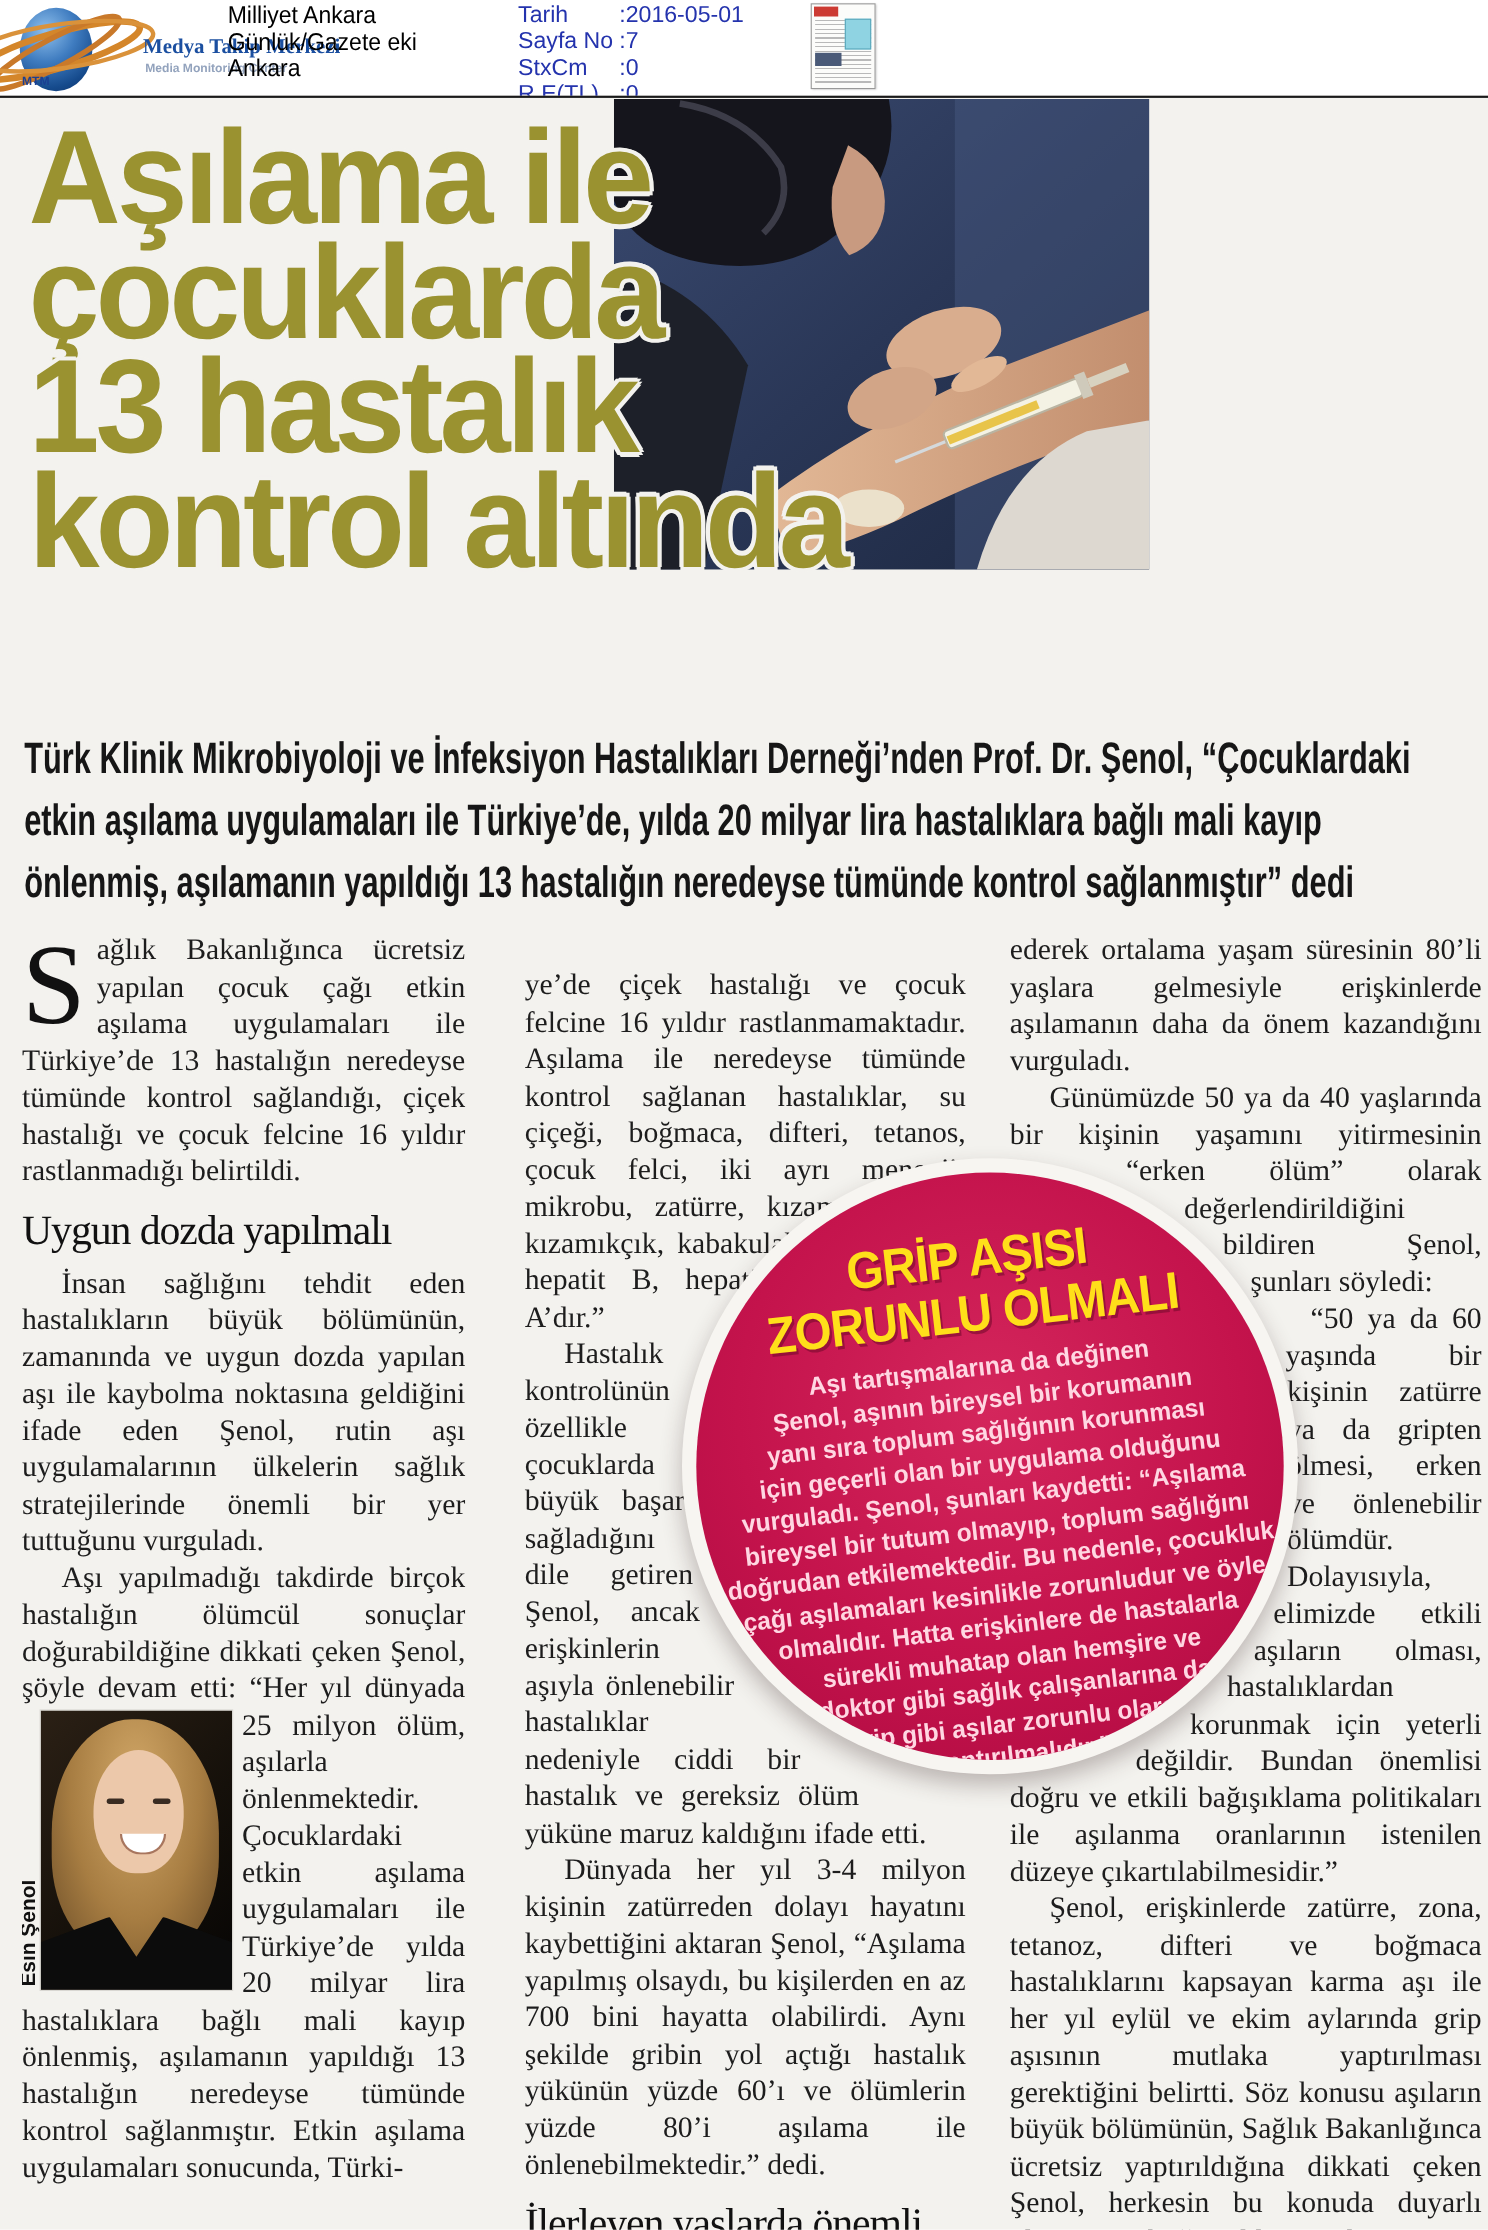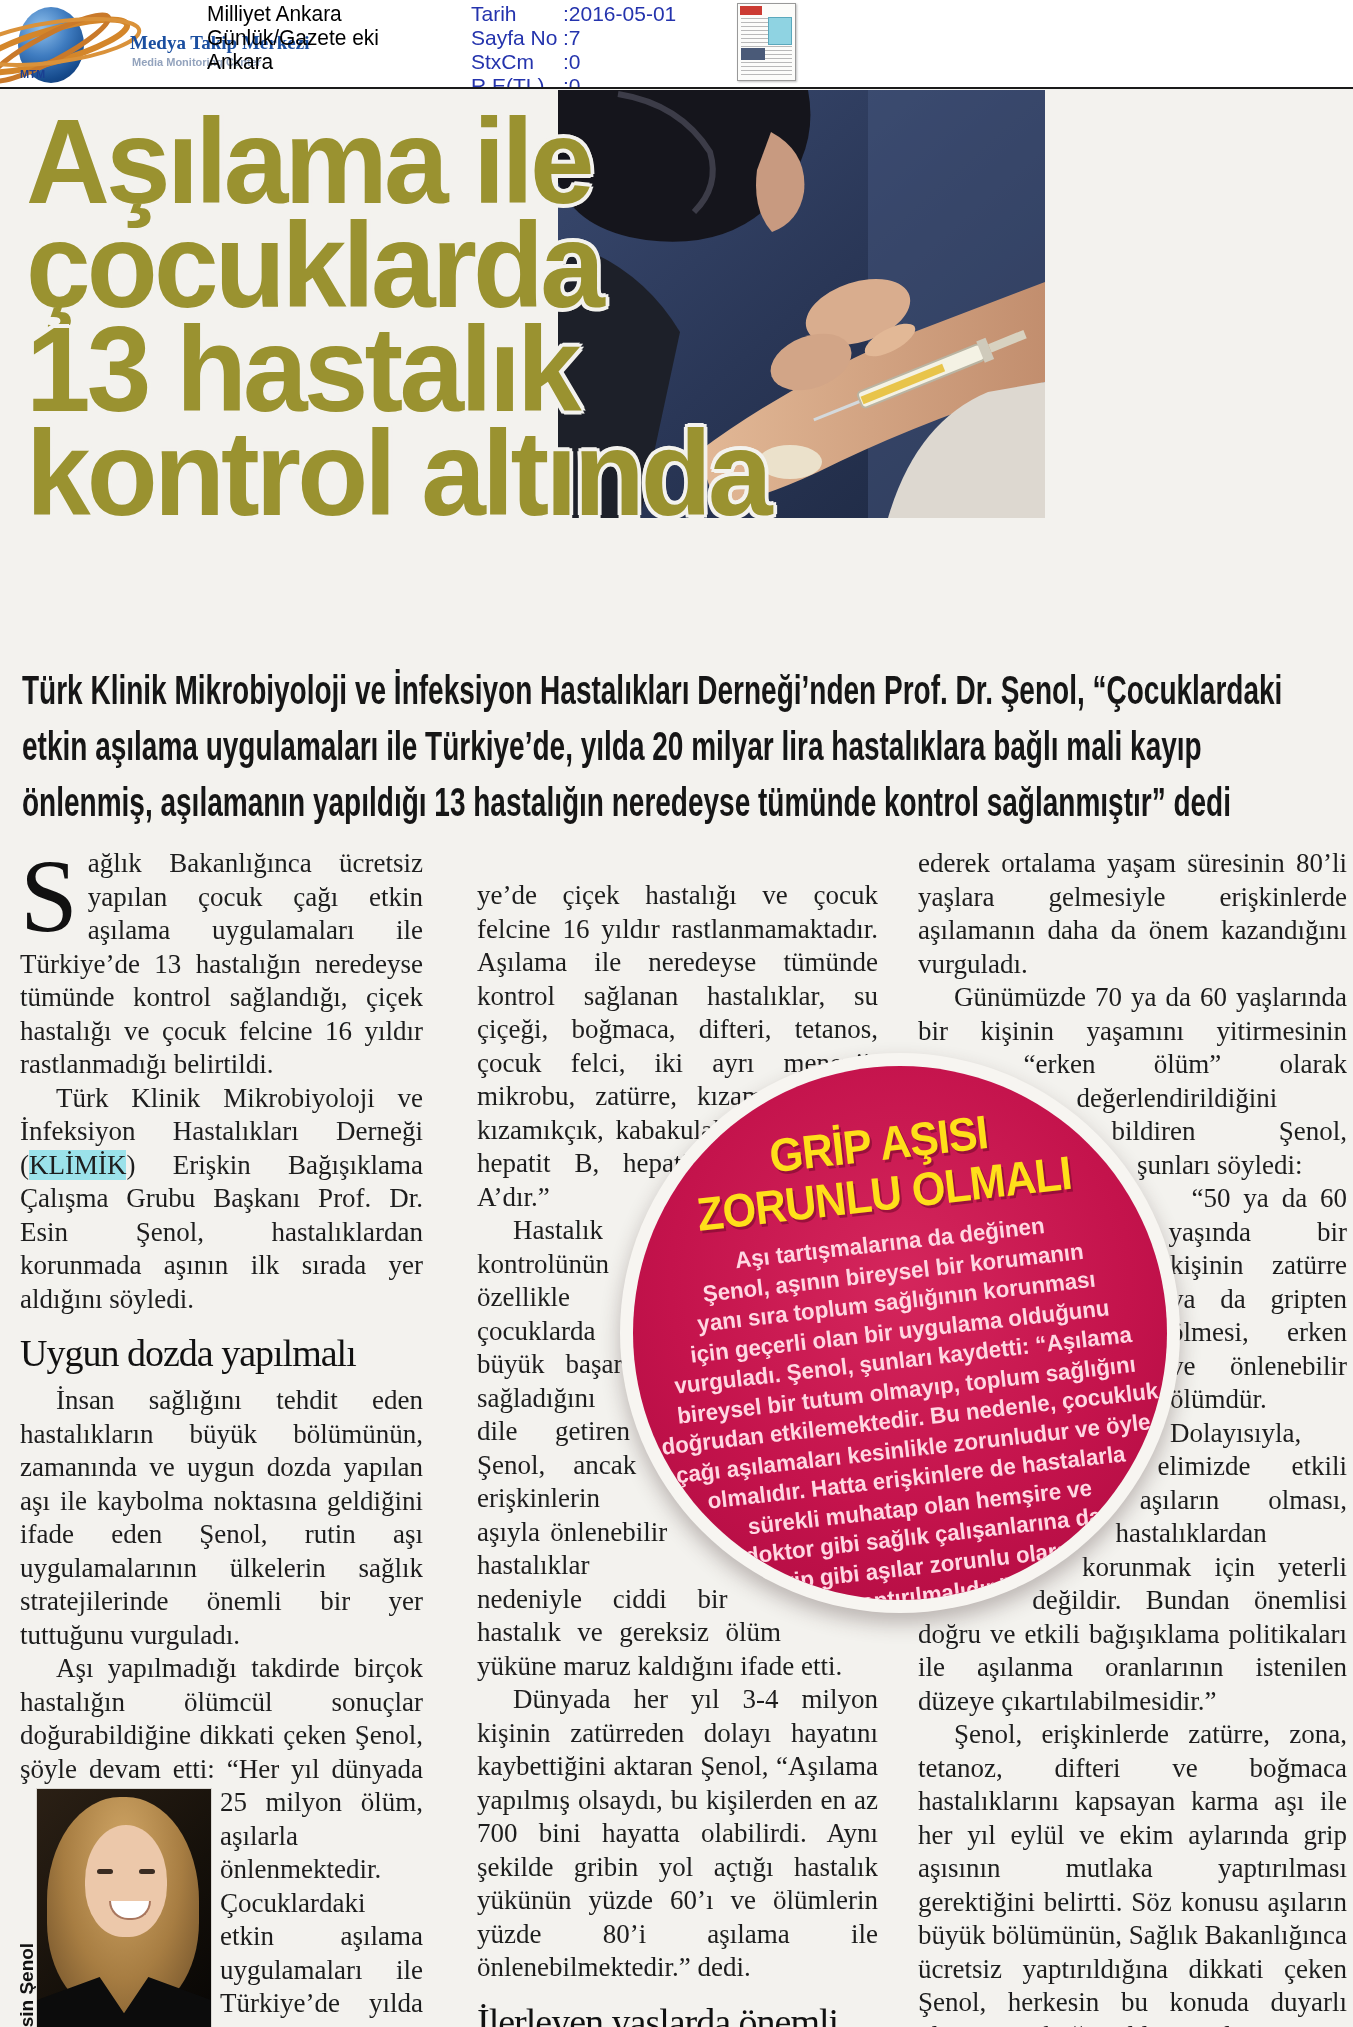--- a/index.html
+++ b/index.html
@@ -185,21 +185,20 @@
   </div>
 
   <div class="subheadline">
     <div>Türk Klinik Mikrobiyoloji ve İnfeksiyon Hastalıkları Derneği’nden Prof. Dr. Şenol, “Çocuklardaki</div>
     <div>etkin aşılama uygulamaları ile Türkiye’de, yılda 20 milyar lira hastalıklara bağlı mali kayıp</div>
     <div>önlenmiş, aşılamanın yapıldığı 13 hastalığın neredeyse tümünde kontrol sağlanmıştır” dedi</div>
   </div>
 
   <div class="col col1" id="col1">
       <p class="para"><span class="dropcap">S</span><span>ağlık Bakanlığınca ücretsiz yapılan çocuk çağı etkin aşılama uygulamaları ile Türkiye’de 13 hastalığın neredeyse tümünde kontrol sağlandığı, çiçek hastalığı ve çocuk felcine 16 yıldır rastlanmadığı belirtildi.</span></p>
-      <p class="para indent"><span>Türk Klinik Mikrobiyoloji ve İnfeksiyon Hastalıkları Derneği (</span><span class="hl">KLİMİK</span><span>) Erişkin Bağışıklama Çalışma Grubu Başkanı Prof. Dr. Esin Şenol, hastalıklardan korunmada aşının ilk sırada yer aldığını söyledi.</span></p>
       <div class="subhead">Uygun dozda yapılmalı</div>
       <p class="para indent"><span>İnsan sağlığını tehdit eden hastalıkların büyük bölümünün, zamanında ve uygun dozda yapılan aşı ile kaybolma noktasına geldiğini ifade eden Şenol, rutin aşı uygulamalarının ülkelerin sağlık stratejilerinde önemli bir yer tuttuğunu vurguladı.</span></p>
       <p class="para indent"><span class="esin">
           <span class="esin-box">
             <span class="esin-cap">Esin Şenol</span>
             <span class="esin-photo">
               <span class="esin-hair" style="position: absolute;"></span>
               <span class="esin-face" style="position: absolute;">
                 <span class="esin-eye" style="left: 12px;"></span>
                 <span class="esin-eye" style="right: 12px;"></span>
@@ -214,21 +213,21 @@
     <div class="spacer-r"></div>
   <p class="para"><span>ye’de çiçek hastalığı ve çocuk felcine 16 yıldır rastlanmamaktadır. Aşılama ile neredeyse tümünde kontrol sağlanan hastalıklar, su çiçeği, boğmaca, difteri, tetanos, çocuk felci, iki ayrı menenjit mikrobu, zatürre, kızamık, kızamıkçık, kabakulak, hepatit B, hepatit A’dır.”</span></p>
       <p class="para indent"><span>Hastalık kontrolünün özellikle çocuklarda büyük başarı sağladığını dile getiren Şenol, ancak erişkinlerin aşıyla önlenebilir hastalıklar nedeniyle ciddi bir hastalık ve gereksiz ölüm yüküne maruz kaldığını ifade etti.</span></p>
       <p class="para indent"><span>Dünyada her yıl 3-4 milyon kişinin zatürreden dolayı hayatını kaybettiğini aktaran Şenol, “Aşılama yapılmış olsaydı, bu kişilerden en az 700 bini hayatta olabilirdi. Aynı şekilde gribin yol açtığı hastalık yükünün yüzde 60’ı ve ölümlerin yüzde 80’i aşılama ile önlenebilmektedir.” dedi.</span></p>
       <div class="subhead">İlerleyen yaşlarda önemli</div>
       <p class="para indent"><span>Prof. Dr. Şenol, erişkinlerin aşılanmasının en az çocuklar kadar yaşamsal ve gerekli olduğuna işaret</span></p>
     </div>
   <div class="col col3" id="col3">
     <div class="spacer-l"></div>
   <p class="para"><span>ederek ortalama yaşam süresinin 80’li yaşlara gelmesiyle erişkinlerde aşılamanın daha da önem kazandığını vurguladı.</span></p>
-      <p class="para indent"><span>Günümüzde 70 ya da 60 yaşlarında bir kişinin yaşamını yitirmesinin “erken ölüm” olarak değerlendirildiğini bildiren Şenol, şunları söyledi:</span></p>
+      <p class="para indent"><span>Günümüzde 50 ya da 40 yaşlarında bir kişinin yaşamını yitirmesinin “erken ölüm” olarak değerlendirildiğini bildiren Şenol, şunları söyledi:</span></p>
       <p class="para indent"><span>“50 ya da 60 yaşında bir kişinin zatürre ya da gripten ölmesi, erken ve önlenebilir ölümdür. Dolayısıyla, elimizde etkili aşıların olması, hastalıklardan korunmak için yeterli değildir. Bundan önemlisi doğru ve etkili bağışıklama politikaları ile aşılanma oranlarının istenilen düzeye çıkartılabilmesidir.”</span></p>
       <p class="para indent"><span>Şenol, erişkinlerde zatürre, zona, tetanoz, difteri ve boğmaca hastalıklarını kapsayan karma aşı ile her yıl eylül ve ekim aylarında grip aşısının mutlaka yaptırılması gerektiğini belirtti. Söz konusu aşıların büyük bölümünün, Sağlık Bakanlığınca ücretsiz yaptırıldığına dikkati çeken Şenol, herkesin bu konuda duyarlı olması gerektiğini dile getirdi. </span><span class="dot">●</span><span class="b"> AA</span></p>
     </div>
 
   <div class="circle">
     <div class="circle-inner">
       <div class="rot">
         <div class="c-title">
           <div>GRİP AŞISI</div>
           <div>ZORUNLU OLMALI</div>

